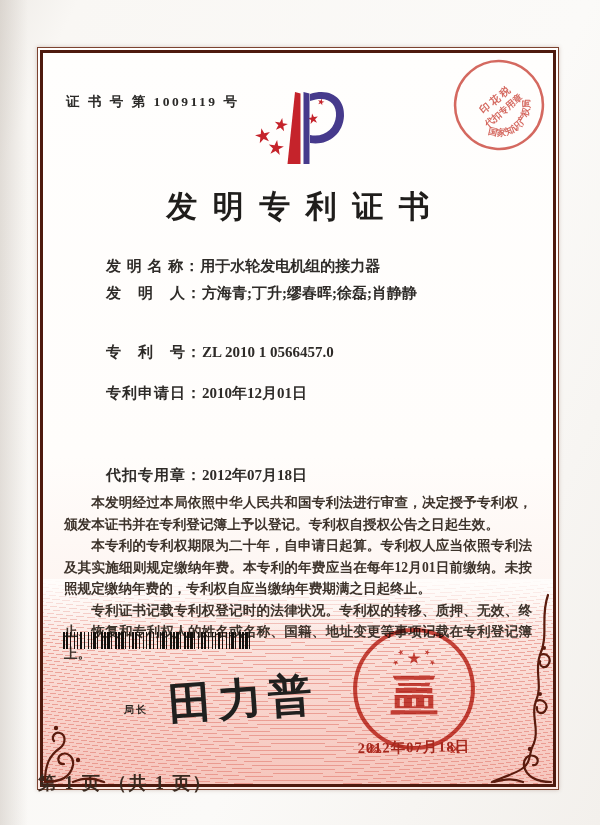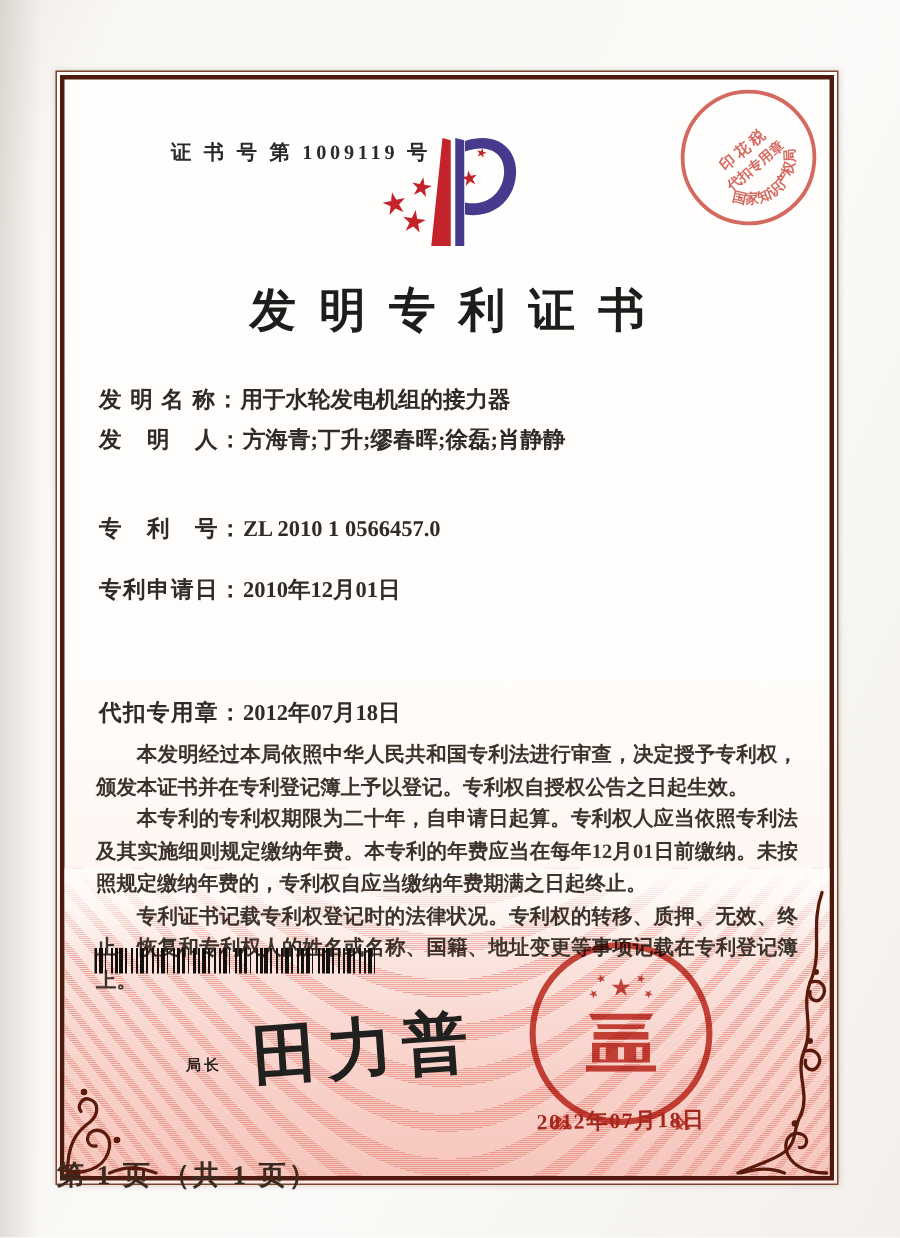--- a/index.html
+++ b/index.html
@@ -17,34 +17,34 @@
   .cert .inner-frame{position:absolute;inset:2px;border:3px solid #4e1a0e;pointer-events:none;}
   
   .guilloche{position:absolute;left:5px;right:5px;bottom:5px;height:205px;
     background:
       repeating-radial-gradient(140% 95% at 50% 240%, rgba(224,116,104,.55) 0 1px, rgba(255,255,255,0) 1px 5px),
       linear-gradient(to bottom, rgba(252,232,228,0) 0%, rgba(248,206,198,.75) 55%, #f6c6bd 100%);}
   .guilloche-fade{position:absolute;left:5px;right:5px;bottom:150px;height:60px;
     background:linear-gradient(to bottom,#fffdfb,rgba(255,253,251,0));}
   
   .cert-no{position:absolute;left:28px;top:45px;font-size:13.5px;letter-spacing:2.5px;
-    color:#2b2a28;font-weight:600;margin-left:48px;}
+    color:#2b2a28;font-weight:600;}
   .logo{position:absolute;left:206px;top:36px;width:120px;height:94px;}
   .title{position:absolute;left:0;top:138px;width:100%;text-align:center;
     font-size:31px;font-weight:bold;color:#1f1d1b;letter-spacing:.5em;text-indent:.5em;font-family:Liberation Mono, monospace;}
   
   .seal-top{position:absolute;left:412px;top:8px;width:98px;height:98px;
     transform:rotate(-40deg);opacity:.85;mix-blend-mode:multiply;}
   .seal-bottom{position:absolute;left:312px;top:577px;width:128px;height:128px;
     mix-blend-mode:multiply;opacity:.92;}
   .seal-date{position:absolute;left:292px;top:690px;width:168px;text-align:center;
     font-size:14.5px;font-weight:bold;color:#a5281d;letter-spacing:1px;transform:rotate(-1deg);}
   
   .field{position:absolute;left:28px;width:468px;font-size:15px;font-weight:bold;color:#2e2b28;white-space:nowrap;}
-  .field .lab{letter-spacing:1px;}
+  .field .lab{letter-spacing:1px;margin-left:40px;}
   
   .legal{position:absolute;left:26px;top:444px;width:468px;color:#3d332b;
     font-size:13.6px;line-height:21.5px;font-weight:600;text-align:justify;}
   .legal p{margin:0;text-indent:2em;}
   
   .barcode{position:absolute;left:25px;top:584px;width:190px;height:17px;background:
     repeating-linear-gradient(90deg,#14100d 0 1.6px,transparent 1.6px 2.8px,
       #14100d 2.8px 5.4px,transparent 5.4px 6.8px,
       #14100d 6.8px 7.8px,transparent 7.8px 10.8px,
       #14100d 10.8px 12.2px,transparent 12.2px 13.8px);}

